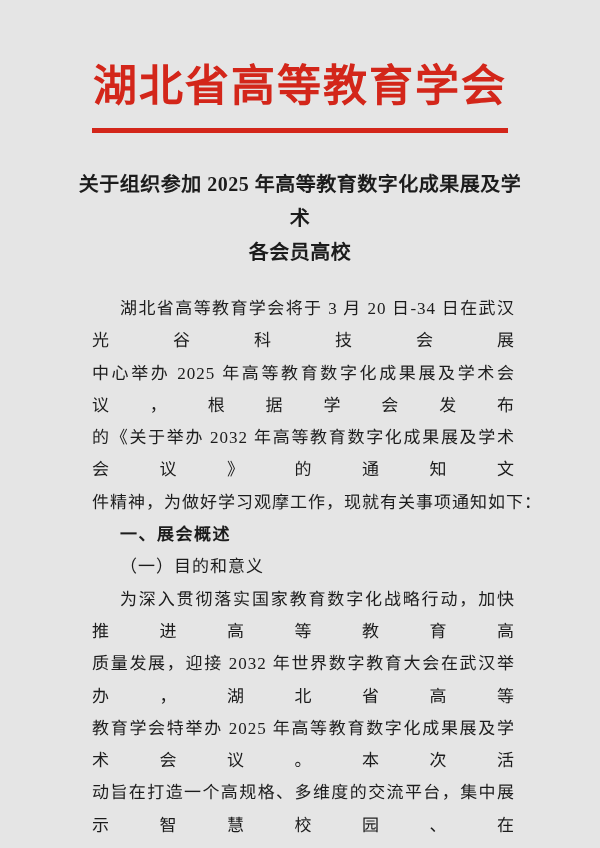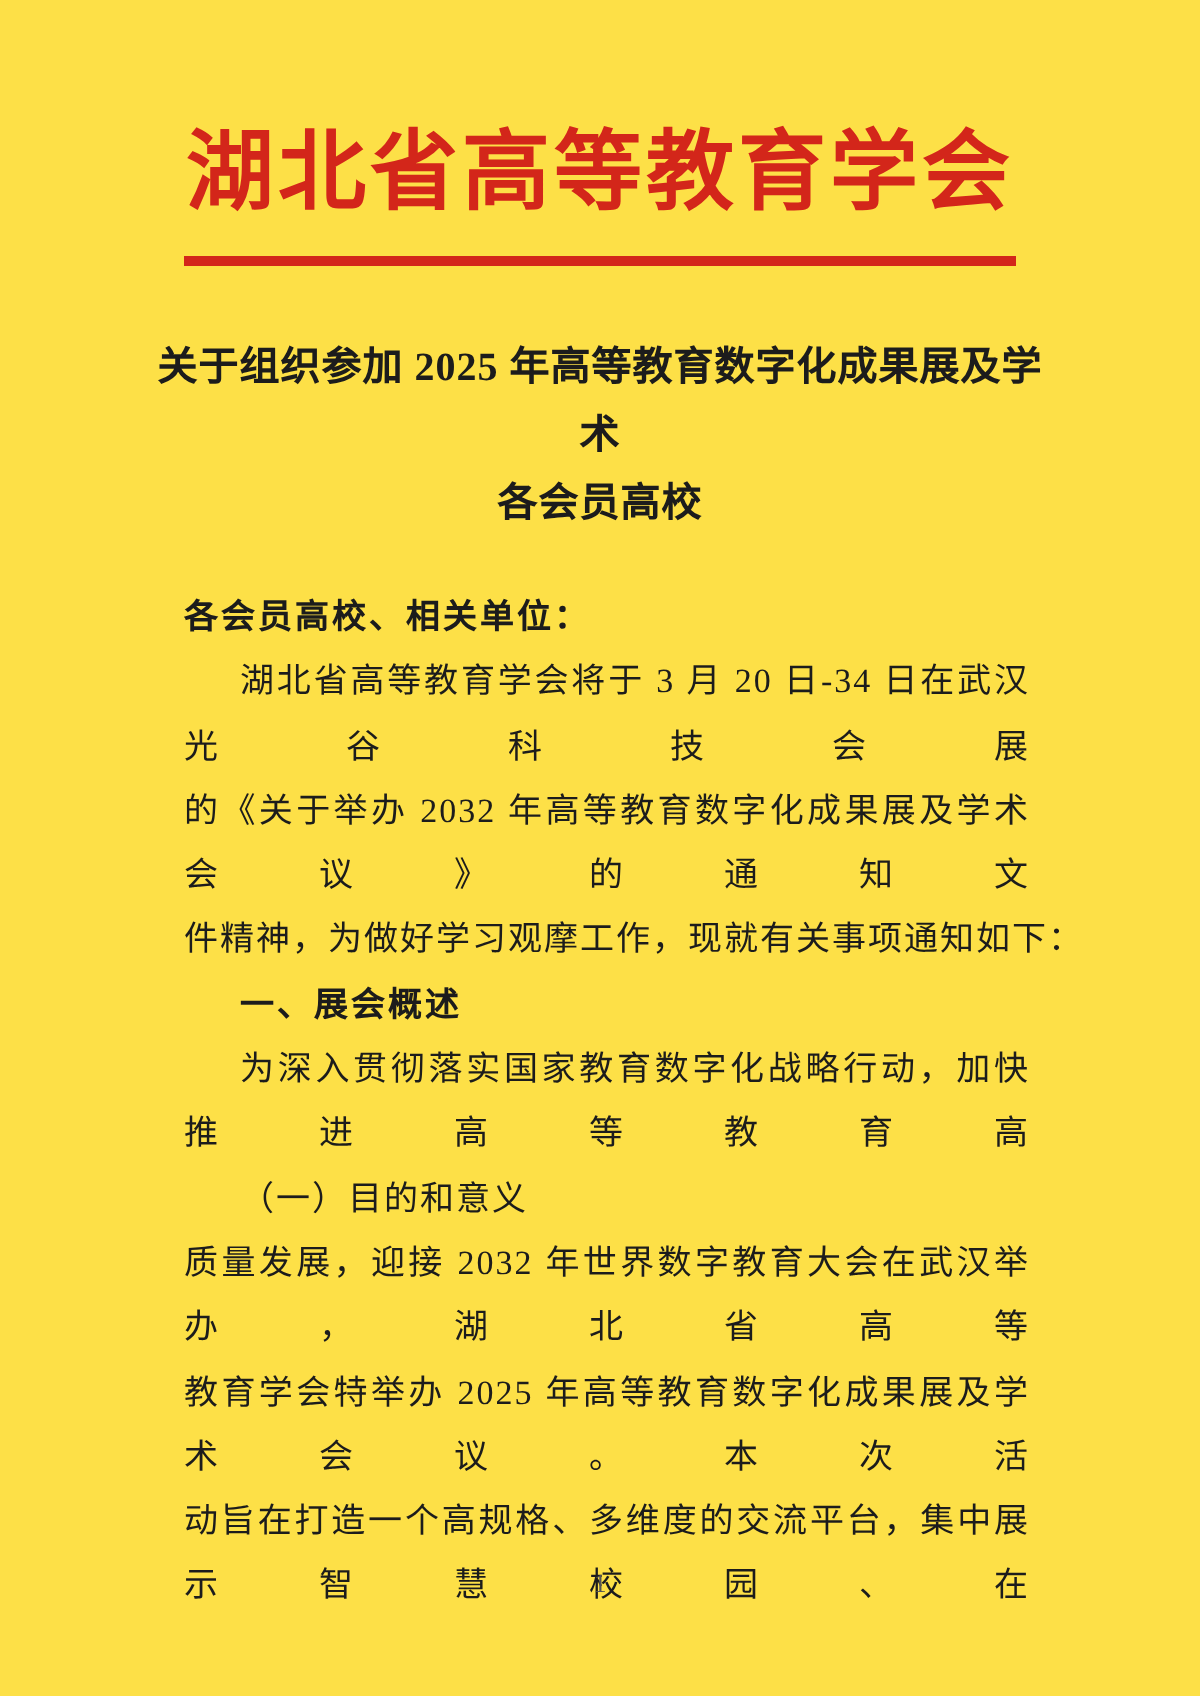--- a/index.html
+++ b/index.html
@@ -3,21 +3,21 @@
 <meta charset="utf-8">
 <style>
   :root { --red: #d3261a; --ink: #1c1c1c; }
   * { margin: 0; padding: 0; box-sizing: border-box; }
   html, body { background: #ffffff; }
   .page {
     position: relative;
     width: 600px;
     height: 848px;
     margin: 0 auto;
-    background: #fde047;
+    background: #e5e5e5;
     font-family: "Liberation Serif", serif;
     color: var(--ink);
     overflow: hidden;
   }
   
   .org-title {
     margin: 58px 90px 0;
     text-align: center;
     color: var(--red);
     font-size: 44px;
@@ -80,27 +80,27 @@
   <div class="org-title">湖北省高等教育学会</div>
 
   <div class="double-rule"></div>
 
   <h1 class="doc-title">
     <span>关于组织参加 2025 年高等教育数字化成果展及学术</span><br>
     <span>各会员高校</span>
   </h1>
 
   <div class="body-text">
-    <div class="line bold">各会员高校、相关单位：</div>
     <div class="line indent fill">湖北省高等教育学会将于 3 月 20 日-34 日在武汉光谷科技会展</div>
+    <div class="line fill">中心举办 2025 年高等教育数字化成果展及学术会议，根据学会发布</div>
     <div class="line fill">的《关于举办 2032 年高等教育数字化成果展及学术会议》的通知文</div>
     <div class="line">件精神，为做好学习观摩工作，现就有关事项通知如下：</div>
     <div class="line indent bold">一、展会概述</div>
+    <div class="line indent">（一）目的和意义</div>
     <div class="line indent fill">为深入贯彻落实国家教育数字化战略行动，加快推进高等教育高</div>
-    <div class="line indent">（一）目的和意义</div>
     <div class="line fill">质量发展，迎接 2032 年世界数字教育大会在武汉举办，湖北省高等</div>
     <div class="line fill">教育学会特举办 2025 年高等教育数字化成果展及学术会议。本次活</div>
     <div class="line fill">动旨在打造一个高规格、多维度的交流平台，集中展示智慧校园、在</div>
 
   </div>
 
   <div class="page-footer">1</div>
 
 </div>
 

